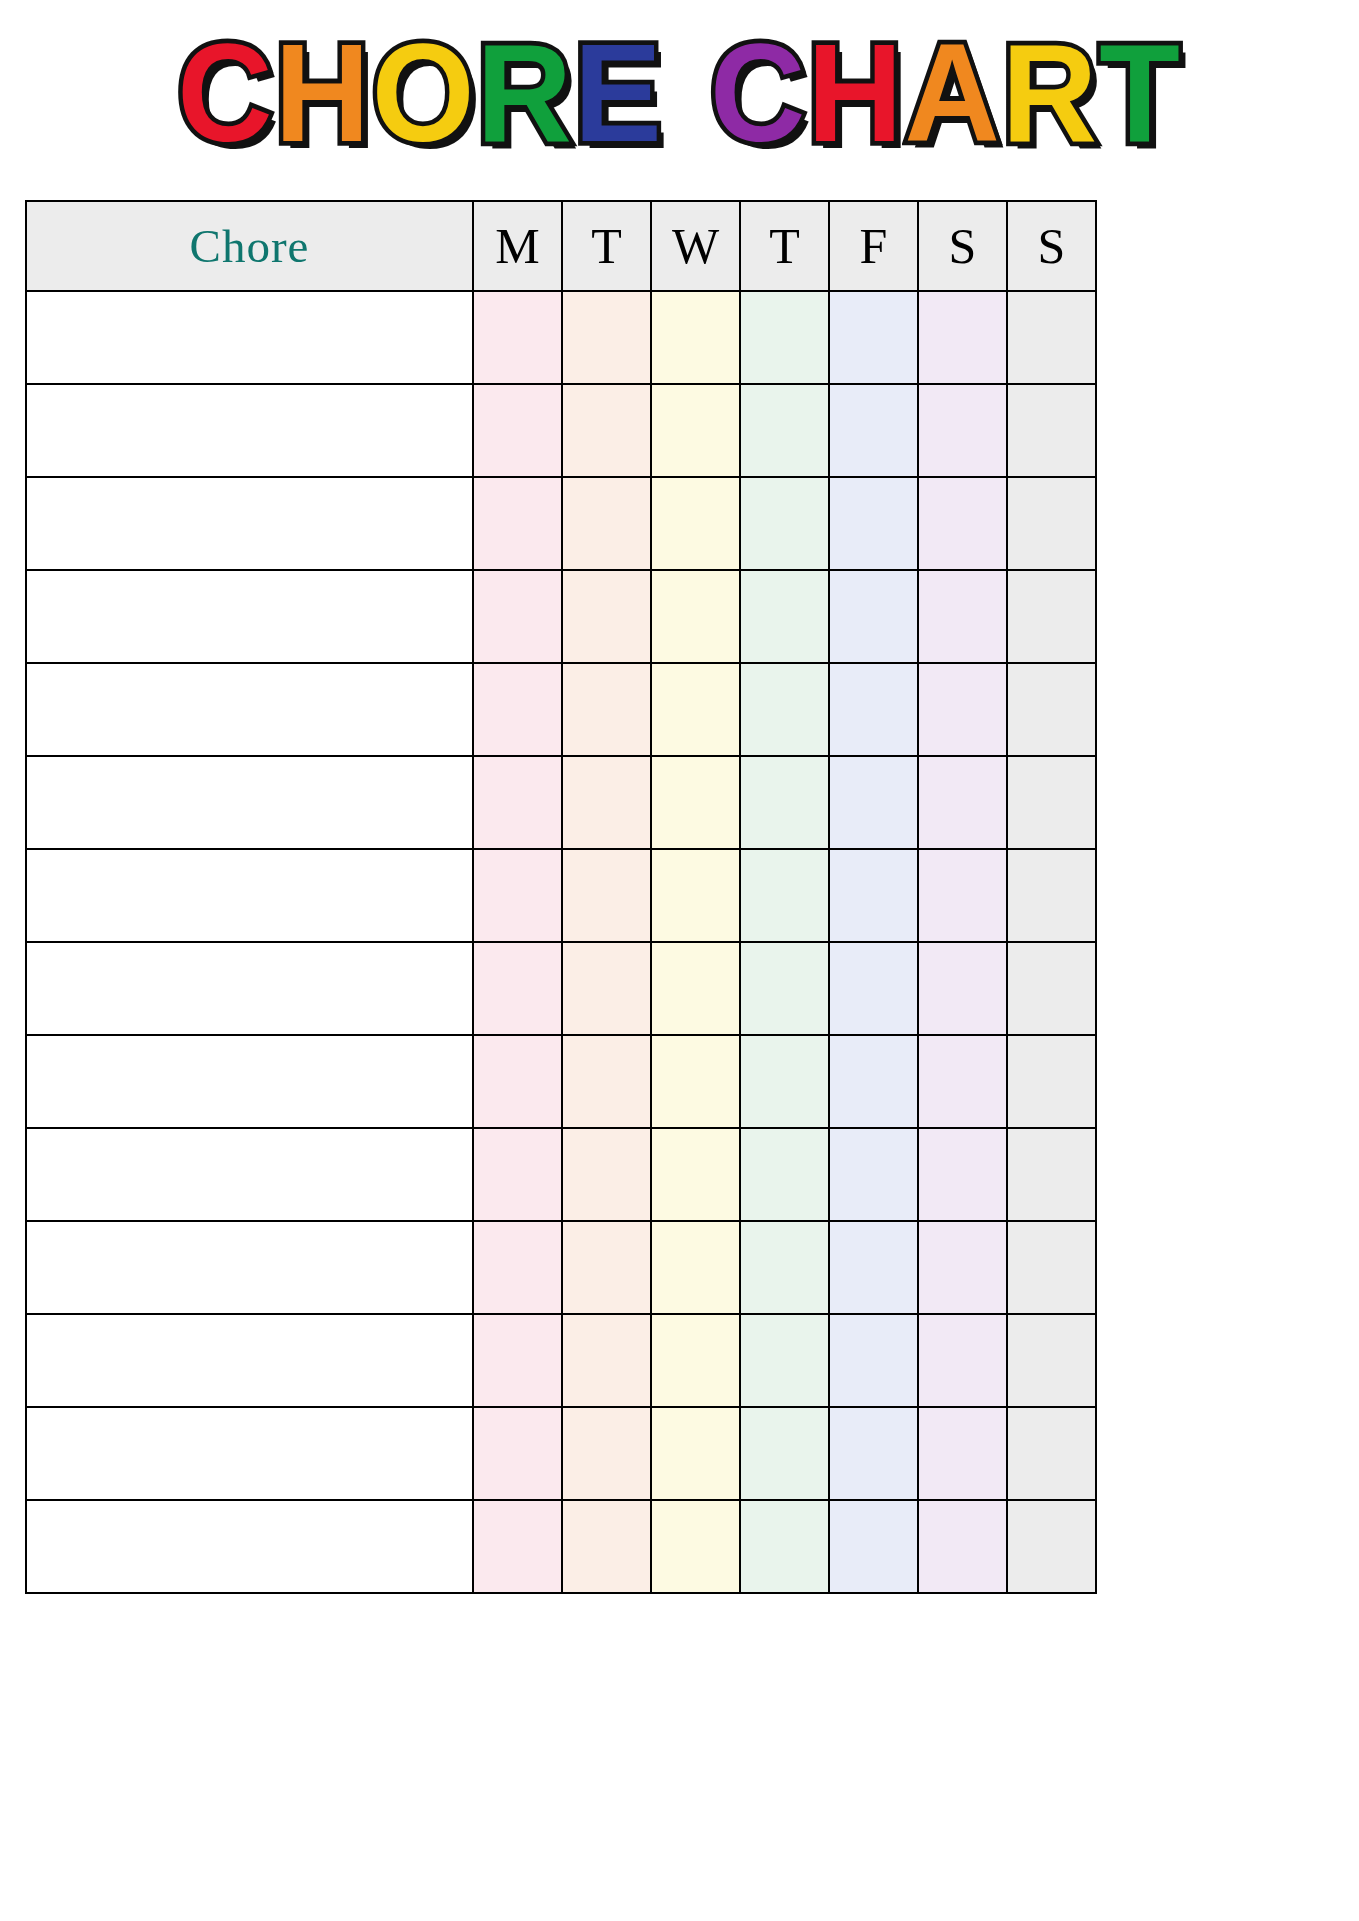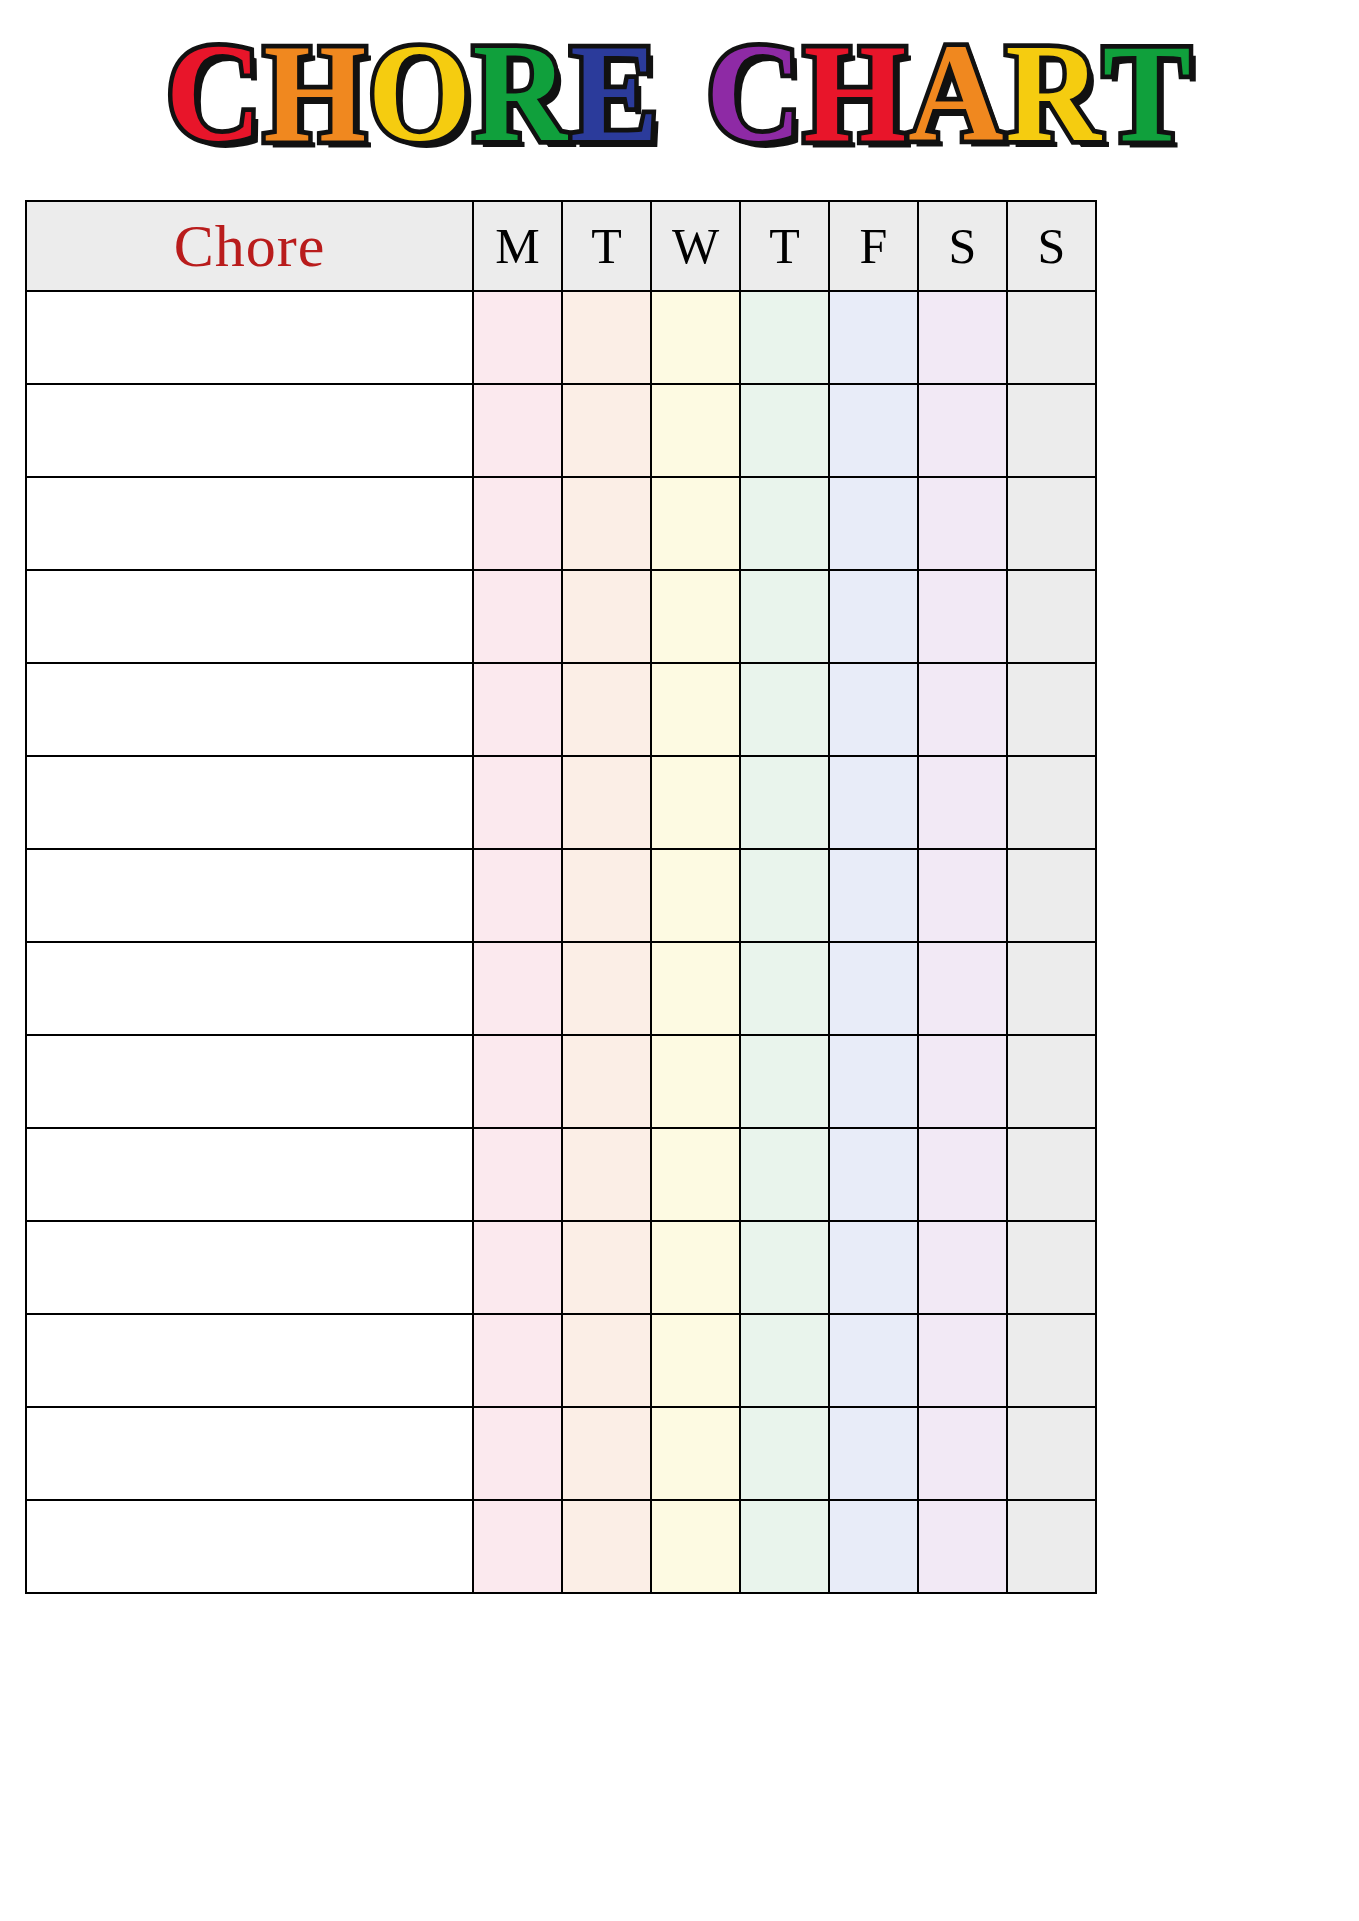--- a/index.html
+++ b/index.html
@@ -25,21 +25,21 @@
   .title-wrap {
     position: absolute;
     top: 18px;
     left: 0;
     width: 1359px;
     text-align: center;
     height: 160px;
   }
   .title {
     display: inline-block;
-    font-family: Liberation Serif, serif;
+    font-family: Liberation Sans, sans-serif;
     font-weight: 700;
     font-size: 132px;
     line-height: 150px;
     letter-spacing: 2px;
     white-space: nowrap;
     margin: 0;
   }
   .title .ch {
     display: inline-block;
     -webkit-text-stroke: 9px #111111;
@@ -69,23 +69,23 @@
     margin: 0;
   }
   .chart thead th {
     background: #ececec;
     height: 88px;
     font-weight: 400;
     font-family: "Liberation Serif", serif;
   }
   th.chore-head {
     width: 445px;
-    font-size: 60px;
+    font-size: 47px;
     letter-spacing: 1px;
-    color: #b91c1c;
+    color: #0f766e;
   }
   th.day-head {
     width: 87px;
     font-size: 50px;
     color: #000000;
   }
   .chart tbody tr {
     height: 93px;
   }
   td.chore-cell {

